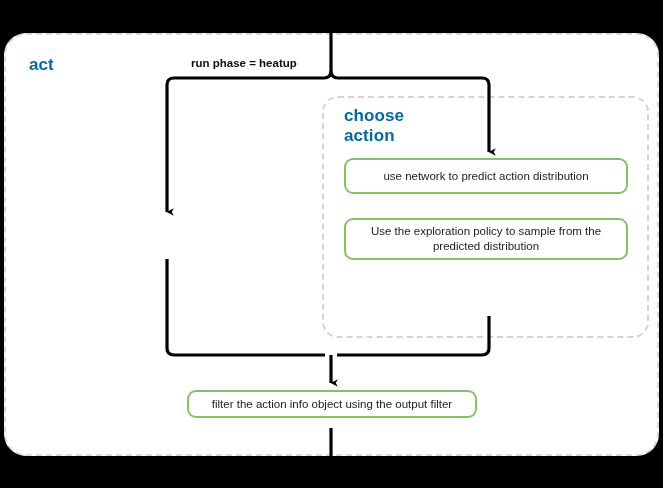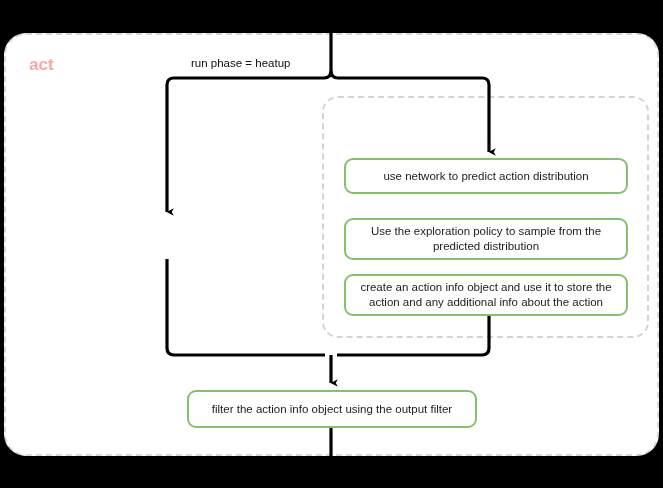--- a/index.html
+++ b/index.html
@@ -45,41 +45,41 @@
     border: 2px dashed #d4d4d4;
     border-radius: 16px;
     box-sizing: border-box;
     background: transparent;
   }
 
   
   .card-title {
     position: absolute;
     font-weight: bold;
-    color: #fca5a5;
+    color: #0369a1;
     letter-spacing: 0.1px;
     white-space: pre-line;
   }
   #act-title {
     left: 29px;
     top: 55px;
     font-size: 17px;
   }
   #choose-title {
     left: 344px;
     top: 106px;
     font-size: 17px;
     line-height: 20px;
   }
 
   
   .edge-label {
     position: absolute;
     font-size: 11.5px;
-    font-weight: normal;
+    font-weight: bold;
     color: #0d0d0d;
     white-space: nowrap;
   }
   #label-heatup   { left: 191px; top: 57px; }
   #label-training { left: 355px; top: 57px; }
 
   
   .node {
     position: absolute;
     box-sizing: border-box;
@@ -93,21 +93,21 @@
     color: #1c1c1c;
     font-size: 11.5px;
     line-height: 15px;
     padding: 3px 9px;
   }
 
   #node-sample  { left: 20px;  top: 219px; width: 291px; height: 40px; }
   #node-predict { left: 344px; top: 158px; width: 284px; height: 36px; }
   #node-explore { left: 344px; top: 218px; width: 284px; height: 42px; }
   #node-create  { left: 344px; top: 274px; width: 284px; height: 42px; }
-  #node-filter  { left: 187px; top: 390px; width: 290px; height: 38px; }
+  #node-filter  { left: 187px; top: 390px; width: 290px; height: 28px; }
 
   svg { display: block; }
 </style>
 </head>
 <body>
 
 <div id="canvas">
 
   <div class="outer-card"></div>
 
@@ -130,26 +130,27 @@
 
     <path d="M489,316 L489,348 Q489,355 482,355 L337,355" stroke="#000000" stroke-width="3.2" fill="none"></path>
 
     <path d="M331,355 L331,383" stroke="#000000" stroke-width="3.2" fill="none" marker-end="url(#ah)"></path>
 
     <path d="M331,428 L331,488" stroke="#000000" stroke-width="3.2" fill="none"></path>
   </svg>
 
   <div class="card-title" id="act-title">act</div>
 
+  <div class="card-title" id="choose-title">choose
+action</div>
 
   <div class="edge-label" id="label-heatup">run phase = heatup</div>
 
 
 
   <div class="node" id="node-predict">use network to predict action distribution</div>
 
   <div class="node" id="node-explore">Use the exploration policy to sample from the predicted distribution</div>
 
-  <div class="node" id="node-create">create an action info object and use it to store the action and any additional info about the action</div>
 
   <div class="node" id="node-filter">filter the action info object using the output filter</div>
 
 </div>
 
 </body></html>

